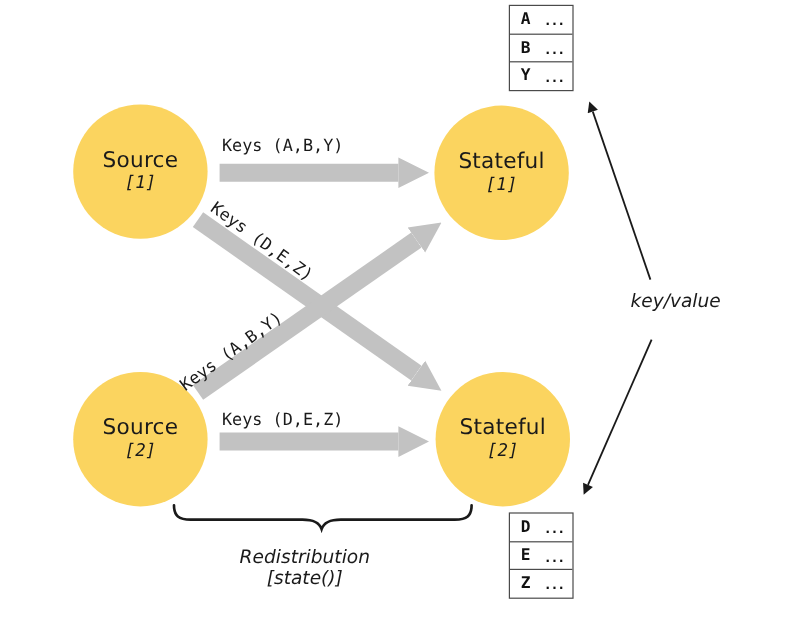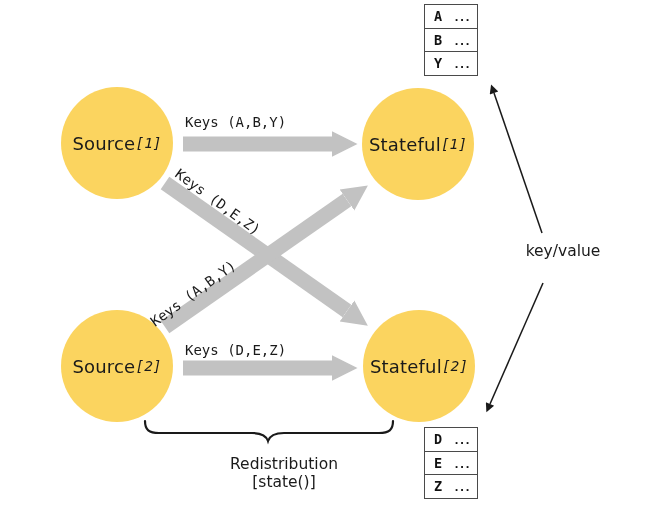--- a/index.html
+++ b/index.html
@@ -20,21 +20,21 @@
     left: 0; top: 0;
     width: 658px; height: 518px;
   }
   .node {
     position: absolute;
     width: 112px;
     height: 112px;
     border-radius: 50%;
     background: #FBD45F;
     display: flex;
-    flex-direction: row;
+    flex-direction: column;
     align-items: center;
     justify-content: center;
     color: #1a1a1a;
   }
   .node .node-label {
     font-size: 18px;
     line-height: 21px;
     letter-spacing: 0.2px;
   }
   .node .node-index {
@@ -96,31 +96,32 @@
   .state-value {
     font-size: 11px;
     font-weight: bold;
     color: #111;
     letter-spacing: -1px;
     padding-top: 3px;
   }
 
   .annotation {
     position: absolute;
+    font-style: italic;
     font-size: 15.5px;
     line-height: 18px;
     color: #1a1a1a;
     text-align: center;
   }
   .annotation-kv {
     left: 505px; top: 242px;
     width: 116px;
   }
   .annotation-redistribution {
-    left: 204px; top: 455px;
+    left: 174px; top: 455px;
     width: 160px;
   }
 </style>
 </head>
 <body>
 
 <div class="canvas">
 
   <svg class="layer" viewBox="0 0 658 518" xmlns="http://www.w3.org/2000/svg">
     <defs>

